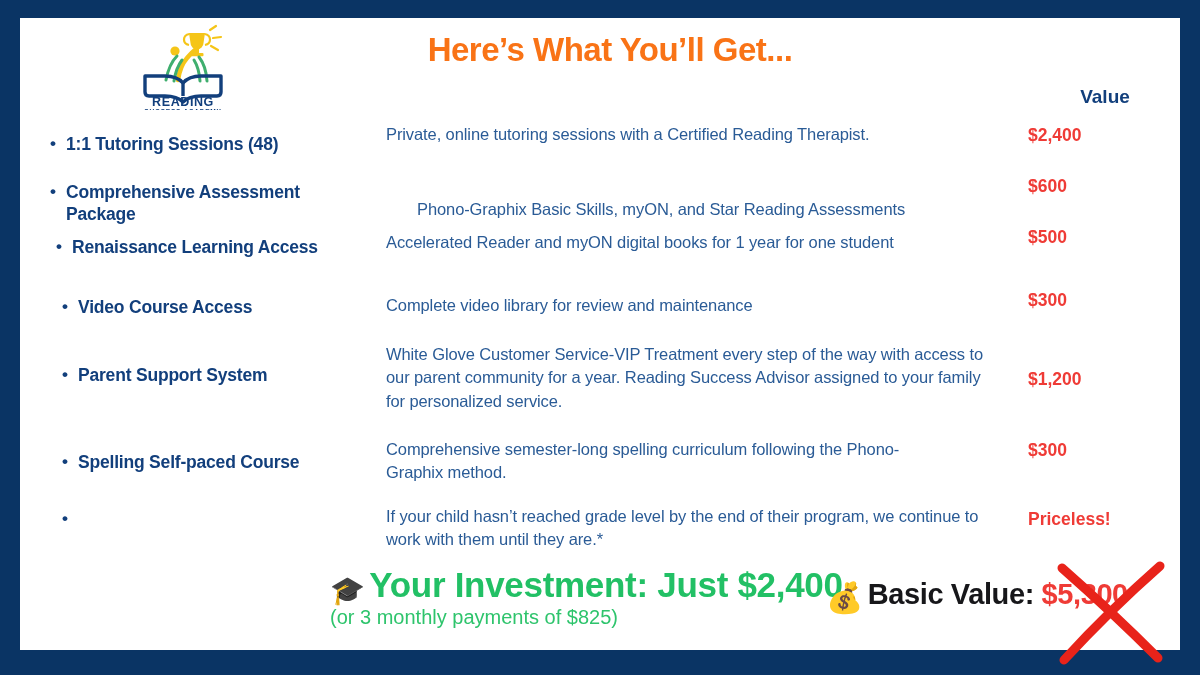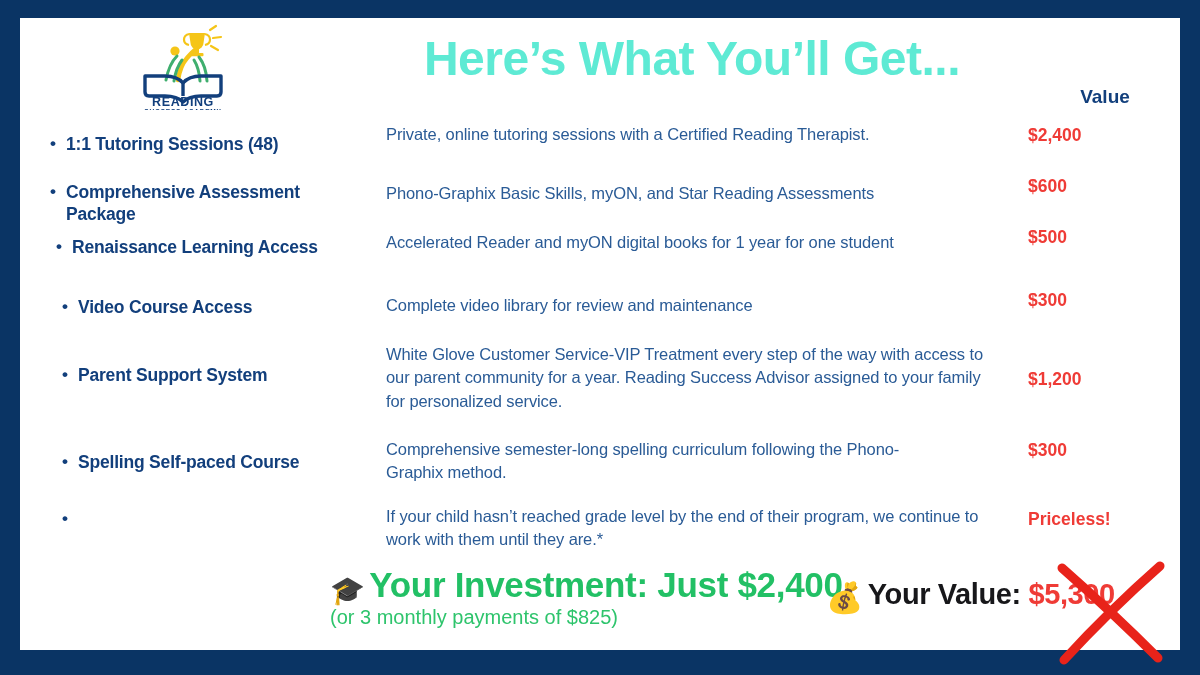--- a/index.html
+++ b/index.html
@@ -37,25 +37,25 @@
     width: 100px;
     height: 86px;
   }
   #logo svg { display: block; }
 
   #page-title {
     position: absolute;
     left: 260px;
     top: 31px;
     width: 700px;
-    text-align: right;
-    font-size: 48px;
+    text-align: center;
+    font-size: 33px;
     font-weight: 800;
     letter-spacing: -0.5px;
-    color: #5eead4;
+    color: #f97316;
     white-space: nowrap;
   }
 
   #value-header {
     position: absolute;
     left: 1030px;
     top: 86px;
     width: 150px;
     text-align: center;
     font-size: 19px;
@@ -209,21 +209,21 @@
     <span class="bullet">•</span>
     <span>1:1 Tutoring Sessions (48)</span>
   </div>
   <div class="desc" style="top:123px;">Private, online tutoring sessions with a Certified Reading Therapist.</div>
   <div class="val" style="top:125px;">$2,400</div>
 
   <div class="feat" style="left:66px; top:181px; width:270px;">
     <span class="bullet">•</span>
     <span>Comprehensive Assessment Package</span>
   </div>
-  <div class="desc" style="top:182px;">Phono-Graphix Basic Skills, myON, and Star Reading Assessments</div>
+  <div class="desc" style="top:198px;margin-left:31px;">Phono-Graphix Basic Skills, myON, and Star Reading Assessments</div>
   <div class="val" style="top:176px;">$600</div>
 
   <div class="feat" style="left:72px; top:236px; width:290px;">
     <span class="bullet">•</span>
     <span>Renaissance Learning Access</span>
   </div>
   <div class="desc" style="top:231px; width:530px;">Accelerated Reader and myON digital books for 1 year for one student</div>
   <div class="val" style="top:227px;">$500</div>
 
   <div class="feat" style="left:78px; top:296px; width:290px;">
@@ -254,20 +254,20 @@
   <div class="val" style="top:503px;margin-top:6px;">Priceless!</div>
 
   <div id="invest-line">
     <span id="invest-emoji">🎓</span>
     <span id="invest-text">Your Investment: Just $2,400</span>
   </div>
   <div id="invest-sub">(or 3 monthly payments of $825)</div>
 
   <div id="total-line">
     <span id="total-emoji">💰</span>
-    <span id="total-label">Your Value: </span>
+    <span id="total-label">Basic Value: </span>
     <span id="total-amount">$5,300</span>
   </div>
   <svg id="strike-x" viewBox="0 0 118 105" xmlns="http://www.w3.org/2000/svg">
     <path d="M10 8 Q60 52 106 98" stroke="#e8231a" stroke-width="9" stroke-linecap="round" fill="none"></path>
     <path d="M108 6 Q58 50 12 100" stroke="#e8231a" stroke-width="9" stroke-linecap="round" fill="none"></path>
   </svg>
 </div>
 
 </body></html>

